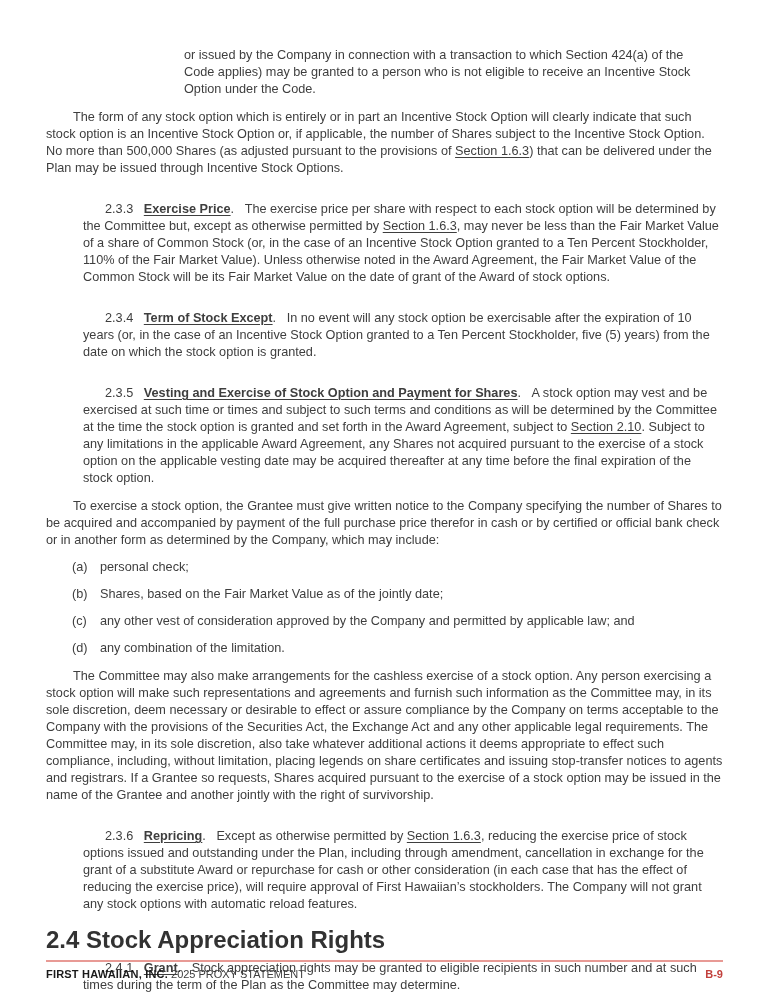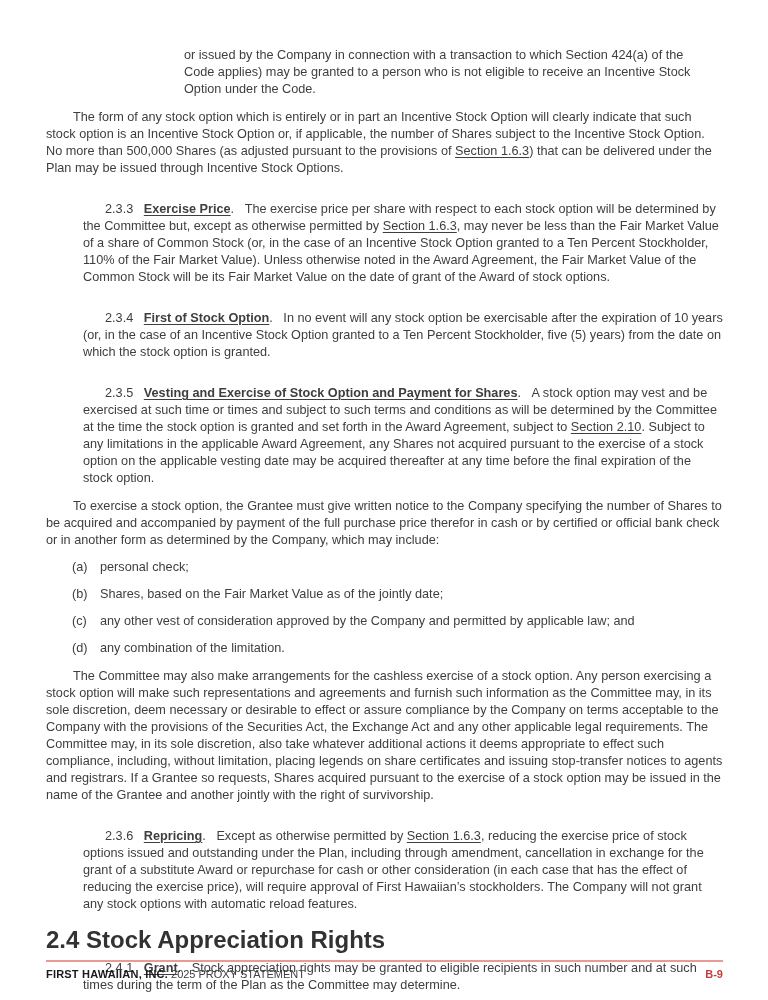--- a/index.html
+++ b/index.html
@@ -41,21 +41,21 @@
 
 <div class="page">
   <div class="content">
 
     <p class="cont"><span>or issued by the Company in connection with a transaction to which Section 424(a) of the Code applies) may be granted to a person who is not eligible to receive an Incentive Stock Option under the Code.</span></p>
 
     <p class="body"><span>The form of any stock option which is entirely or in part an Incentive Stock Option will clearly indicate that such stock option is an Incentive Stock Option or, if applicable, the number of Shares subject to the Incentive Stock Option. No more than 500,000 Shares (as adjusted pursuant to the provisions of </span><span class="u">Section 1.6.3</span><span>) that can be delivered under the Plan may be issued through Incentive Stock Options.</span></p>
 
     <p class="sub"><span>2.3.3&nbsp;&nbsp;&nbsp;</span><span class="b u">Exercise Price</span><span>.&nbsp;&nbsp;&nbsp;The exercise price per share with respect to each stock option will be determined by the Committee but, except as otherwise permitted by </span><span class="u">Section 1.6.3</span><span>, may never be less than the Fair Market Value of a share of Common Stock (or, in the case of an Incentive Stock Option granted to a Ten Percent Stockholder, 110% of the Fair Market Value). Unless otherwise noted in the Award Agreement, the Fair Market Value of the Common Stock will be its Fair Market Value on the date of grant of the Award of stock options.</span></p>
 
-    <p class="sub"><span>2.3.4&nbsp;&nbsp;&nbsp;</span><span class="b u">First of Stock Option</span><span>.&nbsp;&nbsp;&nbsp;In no event will any stock option be exercisable after the expiration of 10 years (or, in the case of an Incentive Stock Option granted to a Ten Percent Stockholder, five (5) years) from the date on which the stock option is granted.</span></p>
+    <p class="sub"><span>2.3.4&nbsp;&nbsp;&nbsp;</span><span class="b u">Term of Stock Except</span><span>.&nbsp;&nbsp;&nbsp;In no event will any stock option be exercisable after the expiration of 10 years (or, in the case of an Incentive Stock Option granted to a Ten Percent Stockholder, five (5) years) from the date on which the stock option is granted.</span></p>
 
     <p class="sub"><span>2.3.5&nbsp;&nbsp;&nbsp;</span><span class="b u">Vesting and Exercise of Stock Option and Payment for Shares</span><span>.&nbsp;&nbsp;&nbsp;A stock option may vest and be exercised at such time or times and subject to such terms and conditions as will be determined by the Committee at the time the stock option is granted and set forth in the Award Agreement, subject to </span><span class="u">Section 2.10</span><span>. Subject to any limitations in the applicable Award Agreement, any Shares not acquired pursuant to the exercise of a stock option on the applicable vesting date may be acquired thereafter at any time before the final expiration of the stock option.</span></p>
 
     <p class="body"><span>To exercise a stock option, the Grantee must give written notice to the Company specifying the number of Shares to be acquired and accompanied by payment of the full purchase price therefor in cash or by certified or official bank check or in another form as determined by the Company, which may include:</span></p>
 
     <p class="li">
       <span class="li-letter">(a)</span><span>personal check;</span>
     </p>
     <p class="li">
       <span class="li-letter">(b)</span><span>Shares, based on the Fair Market Value as of the jointly date;</span>

